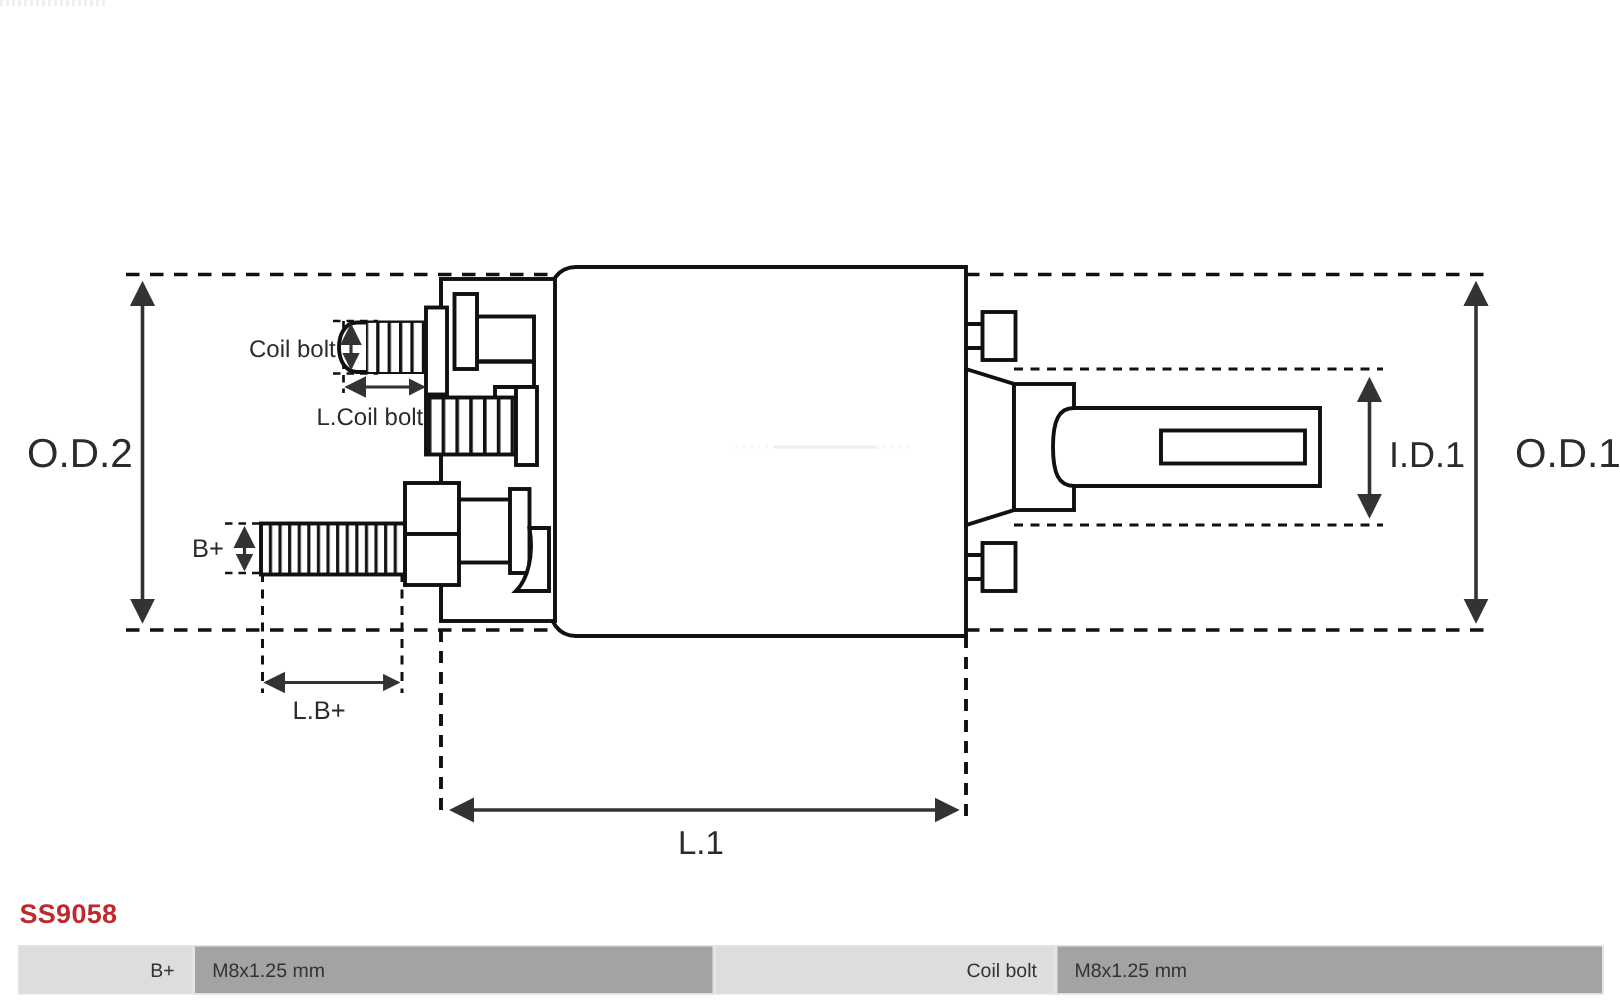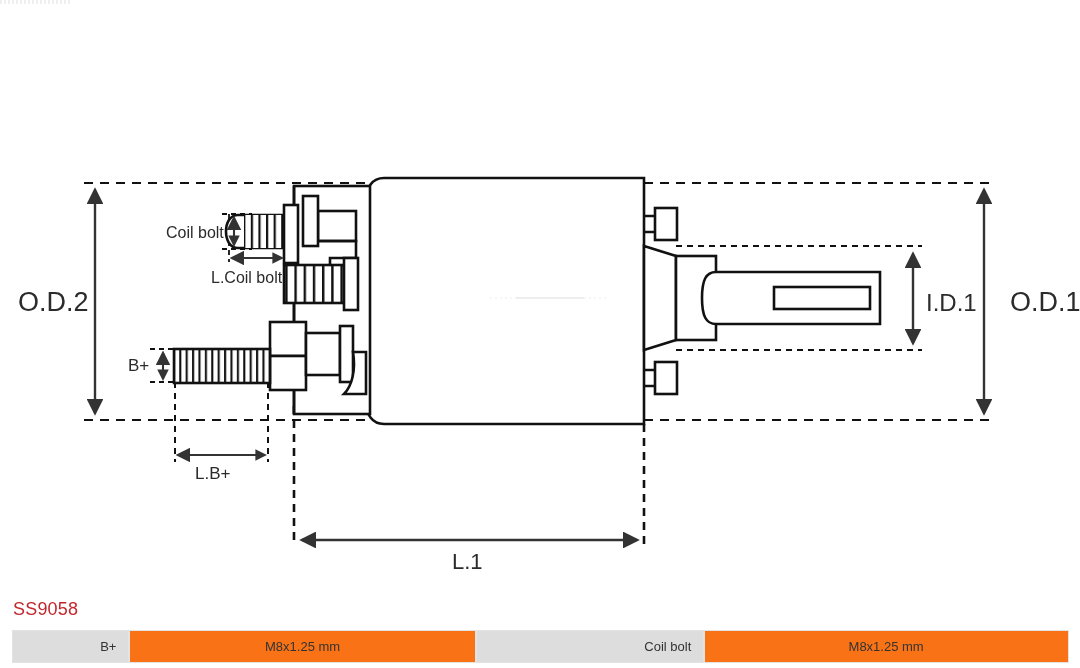--- a/index.html
+++ b/index.html
@@ -30,21 +30,21 @@
   #drawing-svg {
     display: block;
     width: 1080px;
     height: 590px;
   }
   .part-number {
     position: absolute;
     left: 13px;
     top: 598px;
     font-size: 18px;
-    font-weight: normal;
+    font-weight: bold;
     letter-spacing: 0.2px;
     color: #c0282d;
     font-family: "Liberation Sans", sans-serif;
     line-height: 22px;
     white-space: nowrap;
   }
   #spec-table {
     position: absolute;
     left: 11px;
     top: 629px;
@@ -62,22 +62,22 @@
     outline-offset: -1px;
     vertical-align: middle;
     font-family: "Liberation Sans", sans-serif;
   }
   #spec-table td.label-cell {
     background: #dddddd;
     text-align: right;
     color: #333333;
   }
   #spec-table td.value-cell {
-    background: #f97316;
-    text-align: center;
+    background: #a3a3a3;
+    text-align: left;
     color: #333333;
   }
   .watermark-strip {
     position: absolute;
     left: 0;
     top: 0;
     width: 72px;
     height: 4px;
     background: repeating-linear-gradient(
       to right,

